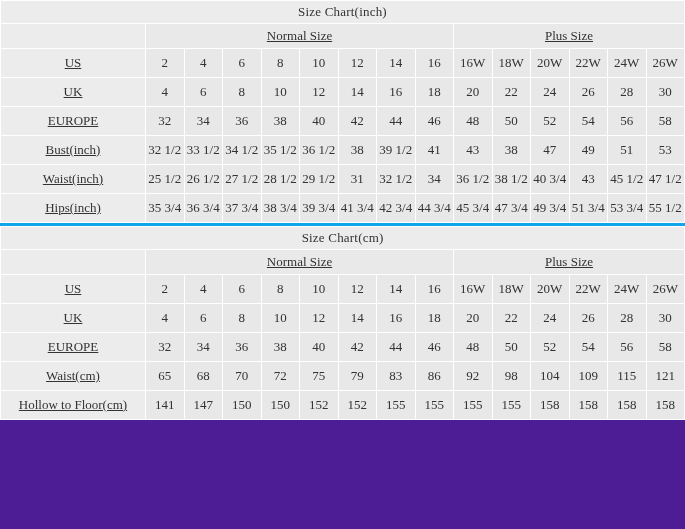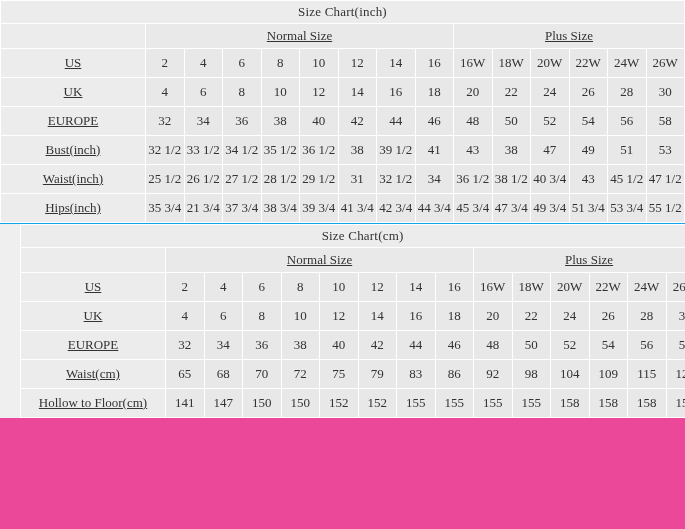--- a/index.html
+++ b/index.html
@@ -10,32 +10,31 @@
   body {
     width: 685px;
     height: 529px;
     font-family: "Liberation Serif", serif;
     color: #2b2b2b;
     overflow: hidden;
   }
   .page {
     width: 685px;
     height: 529px;
-    background: #ec4899;
+    background: #4c1d95;
     position: relative;
     box-sizing: border-box;
   }
   .chart-block {
     width: 685px;
     box-sizing: border-box;
     background: #efefef;
   }
   .chart-block.second {
-    border-top: 1px solid #0ea5e9;
-    padding-left: 20px;
+    border-top: 3px solid #0ea5e9;
   }
   table.size-table {
     border-collapse: collapse;
     width: 685px;
     table-layout: fixed;
     background: #efefef;
   }
   table.size-table td, table.size-table th {
     border: 1px solid #ffffff;
     text-align: center;
@@ -205,21 +204,21 @@
           <td class="val">38 1/2</td>
           <td class="val">40 3/4</td>
           <td class="val">43</td>
           <td class="val">45 1/2</td>
           <td class="val">47 1/2</td>
         </tr>
 
         <tr>
           <td class="rowlabel">Hips(inch)</td>
           <td class="val">35 3/4</td>
-          <td class="val">21 3/4</td>
+          <td class="val">36 3/4</td>
           <td class="val">37 3/4</td>
           <td class="val">38 3/4</td>
           <td class="val">39 3/4</td>
           <td class="val">41 3/4</td>
           <td class="val">42 3/4</td>
           <td class="val">44 3/4</td>
           <td class="val">45 3/4</td>
           <td class="val">47 3/4</td>
           <td class="val">49 3/4</td>
           <td class="val">51 3/4</td>

